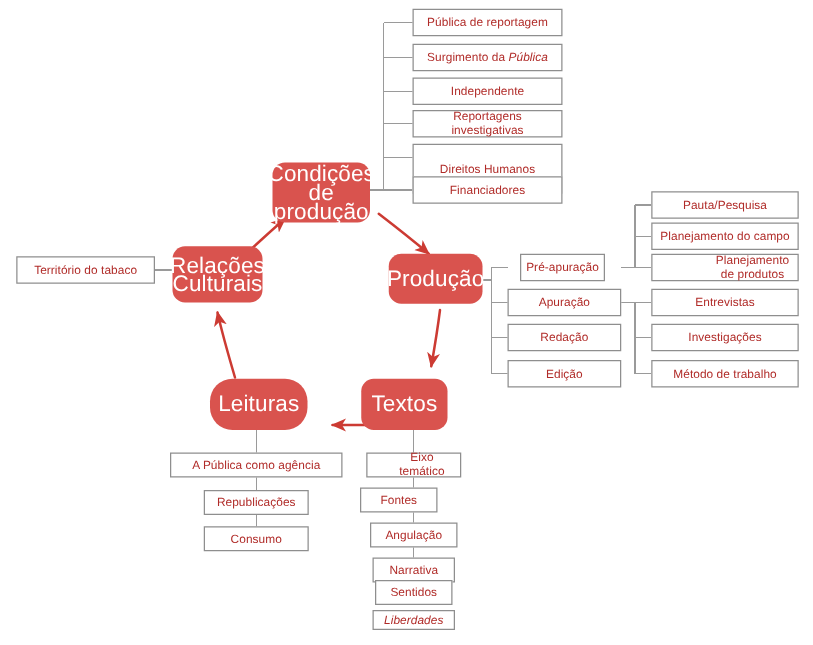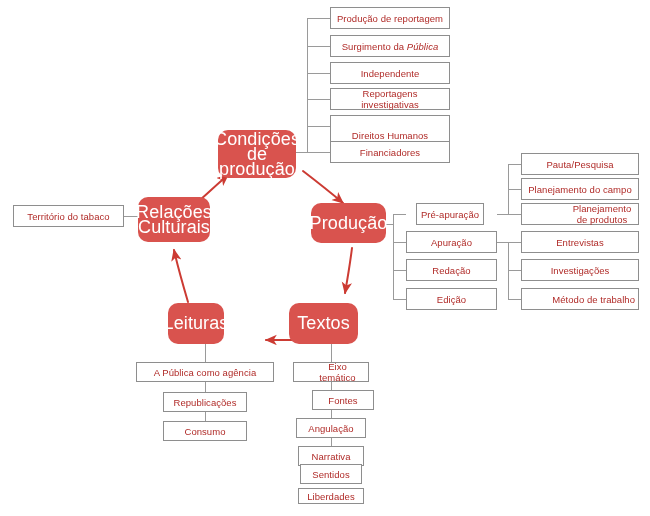--- a/index.html
+++ b/index.html
@@ -130,30 +130,30 @@
     <span>Produção</span>
   </div>
 
   <div class="node hub" style="left:138px;top:197px;width:72px;height:45px;">
     <span>
       <span>Relações</span><br>
       <span>Culturais</span>
     </span>
   </div>
 
-  <div class="node hub" style="left:168px;top:303px;width:56px;height:41px;">
+  <div class="node hub" style="left:168px;top:303px;width:78px;height:41px;border-radius:18px;">
     <span>Leituras</span>
   </div>
 
   <div class="node hub" style="left:289px;top:303px;width:69px;height:41px;">
     <span>Textos</span>
   </div>
 
   <div class="node leaf" style="left:330px;top:7px;width:120px;height:22px;">
-    <span>Produção de reportagem</span>
+    <span>Pública de reportagem</span>
   </div>
   <div class="node leaf" style="left:330px;top:35px;width:120px;height:22px;">
     <span><span>Surgimento da </span><i>Pública</i></span>
   </div>
   <div class="node leaf" style="left:330px;top:62px;width:120px;height:22px;align-items:center;">
     <span>Independente</span>
   </div>
   <div class="node leaf" style="left:330px;top:88px;width:120px;height:22px;">
     <span>Reportagens investigativas</span>
   </div>
@@ -186,50 +186,50 @@
   <div class="node leaf" style="left:521px;top:203px;width:118px;height:22px;padding-left:47px;">
     <span>Planejamento de produtos</span>
   </div>
 
   <div class="node leaf" style="left:521px;top:231px;width:118px;height:22px;align-items:center;">
     <span>Entrevistas</span>
   </div>
   <div class="node leaf" style="left:521px;top:259px;width:118px;height:22px;">
     <span>Investigações</span>
   </div>
-  <div class="node leaf" style="left:521px;top:288px;width:118px;height:22px;justify-content:flex-end;">
+  <div class="node leaf" style="left:521px;top:288px;width:118px;height:22px;">
     <span>Método de trabalho</span>
   </div>
 
   <div class="node leaf" style="left:13px;top:205px;width:111px;height:22px;">
     <span>Território do tabaco</span>
   </div>
 
   <div class="node leaf" style="left:136px;top:362px;width:138px;height:20px;">
     <span>A Pública como agência</span>
   </div>
   <div class="node leaf" style="left:163px;top:392px;width:84px;height:20px;">
     <span>Republicações</span>
   </div>
   <div class="node leaf" style="left:163px;top:421px;width:84px;height:20px;">
     <span>Consumo</span>
   </div>
 
   <div class="node leaf" style="left:293px;top:362px;width:76px;height:20px;padding-left:16px;">
     <span>Eixo temático</span>
   </div>
-  <div class="node leaf" style="left:312px;top:390px;width:62px;height:20px;">
+  <div class="node leaf" style="left:288px;top:390px;width:62px;height:20px;">
     <span>Fontes</span>
   </div>
   <div class="node leaf" style="left:296px;top:418px;width:70px;height:20px;">
     <span>Angulação</span>
   </div>
   <div class="node leaf" style="left:298px;top:446px;width:66px;height:20px;">
     <span>Narrativa</span>
   </div>
   <div class="node leaf" style="left:300px;top:464px;width:62px;height:20px;">
     <span>Sentidos</span>
   </div>
-  <div class="node leaf" style="left:298px;top:488px;width:66px;height:16px;">
+  <div class="node leaf" style="left:298px;top:488px;width:66px;height:16px;font-style:italic;">
     <span>Liberdades</span>
   </div>
 
 </div>
 
 </body></html>

